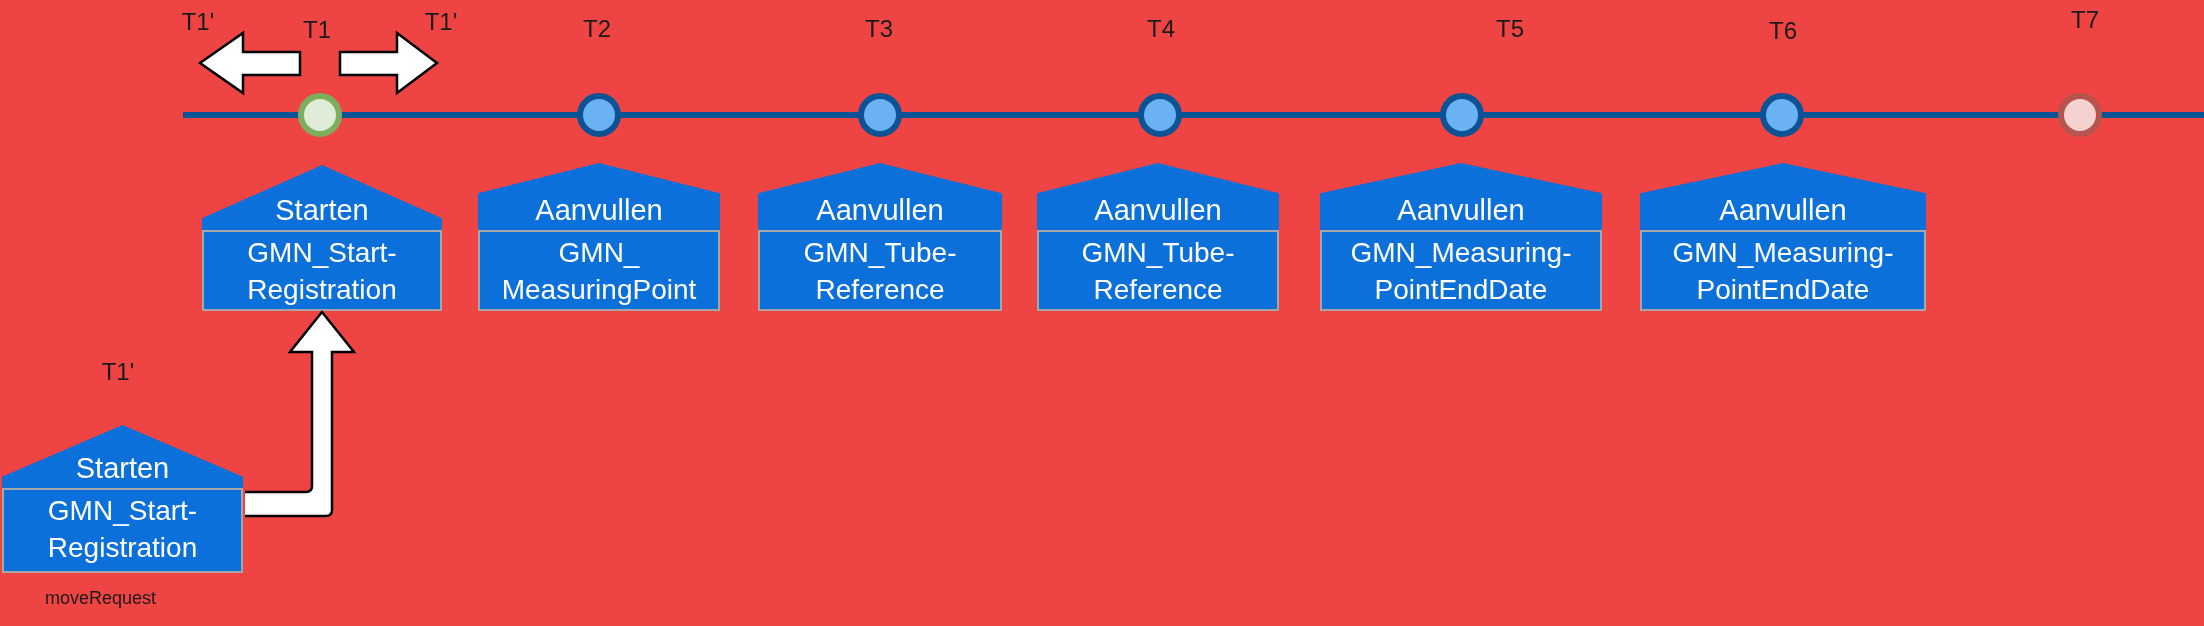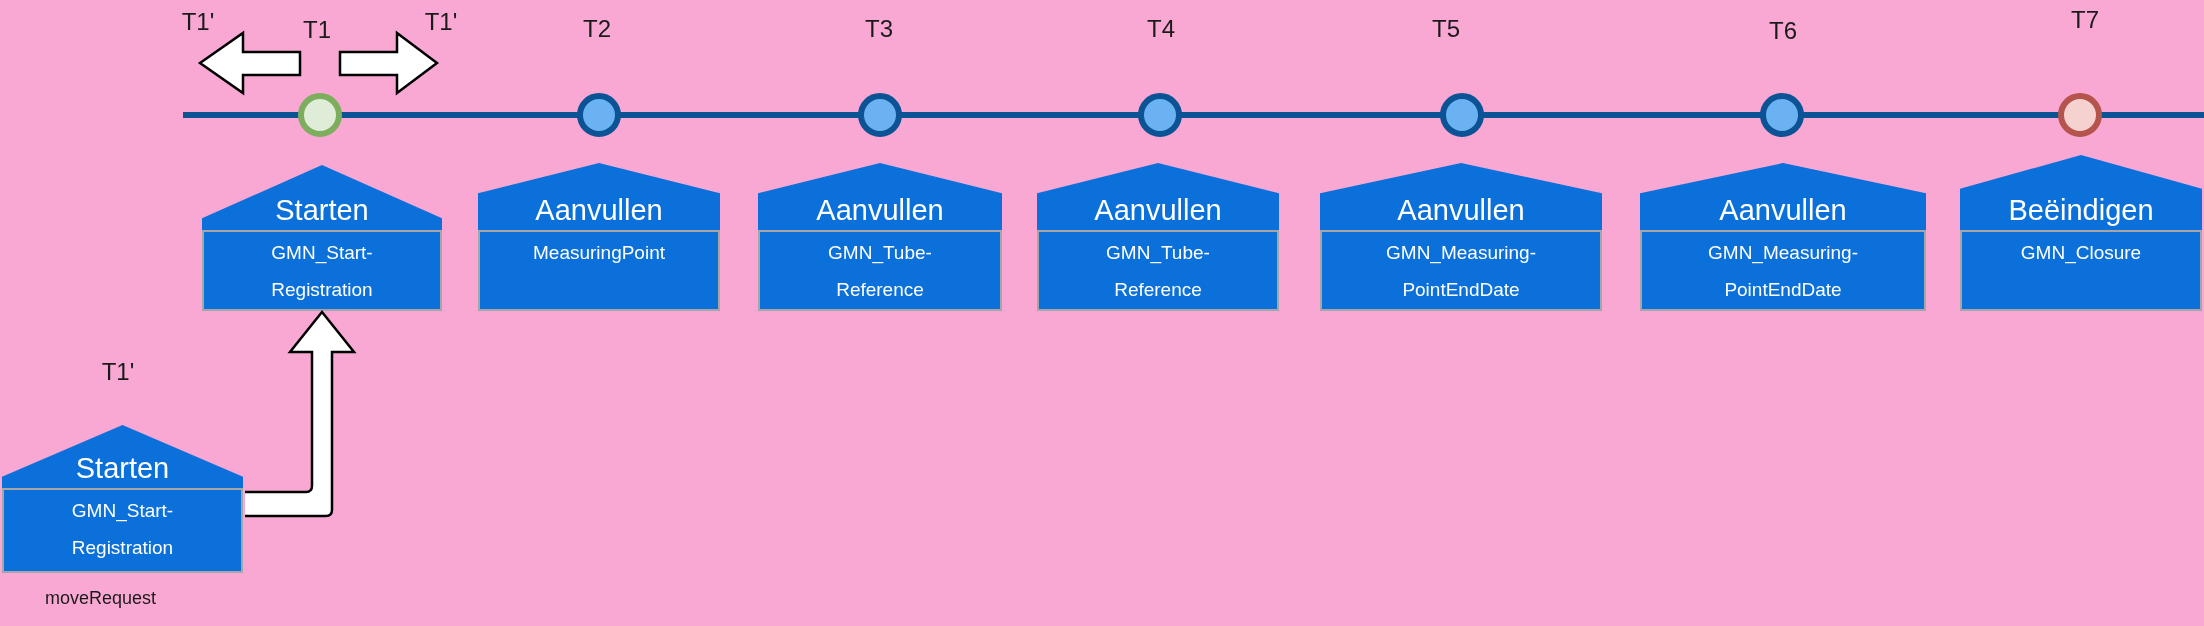--- a/index.html
+++ b/index.html
@@ -1,17 +1,17 @@
 <!DOCTYPE html>
 <html style="--box-blue: #0c70da; --timeline-blue: #0b5394; --circle-blue-ring: #0b5394; --circle-blue-fill: #6ab2f2; --circle-green-ring: #7dae5e; --circle-green-fill: #dfecd8; --circle-red-ring: #b5544c; --circle-red-fill: #f5d2cf; --border-gray: #a6a6a6; --arrow-outline: #000000;"><head>
 <meta charset="utf-8">
 <style>
   html,body{margin:0;padding:0;background:#ffffff;}
   .canvas{
-    position:relative;width:2204px;height:626px;background:#f9a8d4;
+    position:relative;width:2204px;height:626px;background:#ef4444;
     font-family:"Liberation Sans", sans-serif;overflow:hidden;
   }
   
   .lbl{
     position:absolute;transform:translateX(-50%);
     font-size:24px;color:#1a1a1a;white-space:nowrap;
   }
   .lbl-plain{position:absolute;font-size:18px;color:#1a1a1a;white-space:nowrap;}
   
   .timeline-line{
@@ -36,21 +36,21 @@
   .roof-steep{clip-path:polygon(50% 0,100% 82%,100% 100%,0 100%,0 82%);}
   .roof-flat {clip-path:polygon(50% 0,100% 45%,100% 100%,0 100%,0 45%);}
   .roof-text{color:#ffffff;font-size:29px;line-height:33px;padding-bottom:3px;white-space:nowrap;}
   .dots{
     position:absolute;bottom:-7px;left:50%;margin-left:40px;
     color:#000000;font-size:30px;line-height:18px;letter-spacing:2px;
   }
   .bbody{
     box-sizing:border-box;height:81px;background:var(--box-blue,#0c70da);
     border:2px solid var(--border-gray,#a6a6a6);
-    color:#ffffff;text-align:center;font-size:19px;line-height:37px;padding-top:2px;
+    color:#ffffff;text-align:center;font-size:28px;line-height:37px;padding-top:2px;
     white-space:nowrap;
   }
   
   .h-t1{left:202px;top:165px;width:240px}.h-t1 .roof{height:65px}
   .h-t2{left:478px;top:163px;width:242px}.h-t2 .roof{height:67px}
   .h-t3{left:758px;top:163px;width:244px}.h-t3 .roof{height:67px}
   .h-t4{left:1037px;top:163px;width:242px}.h-t4 .roof{height:67px}
   .h-t5{left:1320px;top:163px;width:282px}.h-t5 .roof{height:67px}
   .h-t6{left:1640px;top:163px;width:286px}.h-t6 .roof{height:67px}
   .h-t7{left:1960px;top:155px;width:242px}.h-t7 .roof{height:75px}
@@ -65,21 +65,21 @@
 
 <div class="canvas">
 
   <span class="lbl" style="left:198px;top:8px">T1'</span>
   <span class="lbl" style="left:317px;top:16px">T1</span>
   <span class="lbl" style="left:441px;top:8px">T1'</span>
 
   <span class="lbl" style="left:597px;top:15px">T2</span>
   <span class="lbl" style="left:879px;top:15px">T3</span>
   <span class="lbl" style="left:1161px;top:15px">T4</span>
-  <span class="lbl" style="left:1446px;top:15px">T5</span>
+  <span class="lbl" style="left:1510px;top:15px">T5</span>
   <span class="lbl" style="left:1783px;top:17px">T6</span>
   <span class="lbl" style="left:2085px;top:6px">T7</span>
 
   <div class="timeline-line"></div>
   <div class="tcircle c-green cx-t1"></div>
   <div class="tcircle c-blue  cx-t2"></div>
   <div class="tcircle c-blue  cx-t3"></div>
   <div class="tcircle c-blue  cx-t4"></div>
   <div class="tcircle c-blue  cx-t5"></div>
   <div class="tcircle c-blue  cx-t6"></div>
@@ -93,20 +93,21 @@
       <div>GMN_Start-</div>
       <div>Registration</div>
     </div>
   </div>
 
   <div class="house h-t2">
     <div class="roof roof-flat">
       <span class="roof-text">Aanvullen</span>
     </div>
     <div class="bbody">
+      <div>GMN_</div>
       <div>MeasuringPoint</div>
     </div>
   </div>
 
   <div class="house h-t3">
     <div class="roof roof-flat">
       <span class="roof-text">Aanvullen</span>
     </div>
     <div class="bbody">
       <div>GMN_Tube-</div>
@@ -139,29 +140,20 @@
     <div class="roof roof-flat">
       <span class="roof-text">Aanvullen</span>
       <span class="dots">…</span>
     </div>
     <div class="bbody">
       <div>GMN_Measuring-</div>
       <div>PointEndDate</div>
     </div>
   </div>
 
-  <div class="house h-t7">
-    <div class="roof roof-flat">
-      <span class="roof-text">Beëindigen</span>
-    </div>
-    <div class="bbody">
-      <div>GMN_Closure</div>
-      <div></div>
-    </div>
-  </div>
 
   <span class="lbl" style="left:118px;top:358px">T1'</span>
 
   <div class="house h-move">
     <div class="roof roof-steep">
       <span class="roof-text">Starten</span>
     </div>
     <div class="bbody">
       <div>GMN_Start-</div>
       <div>Registration</div>

